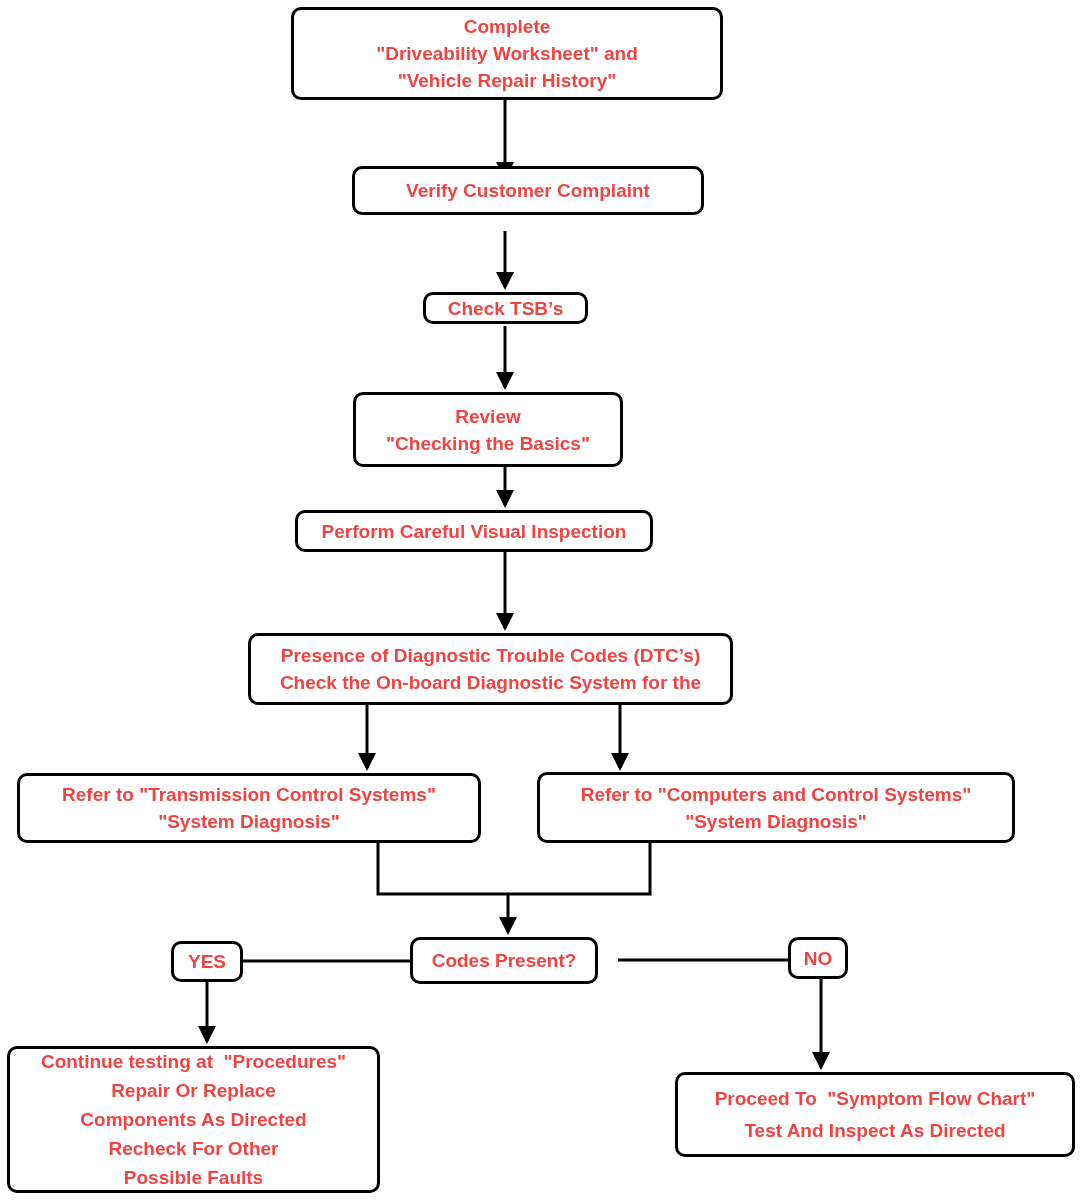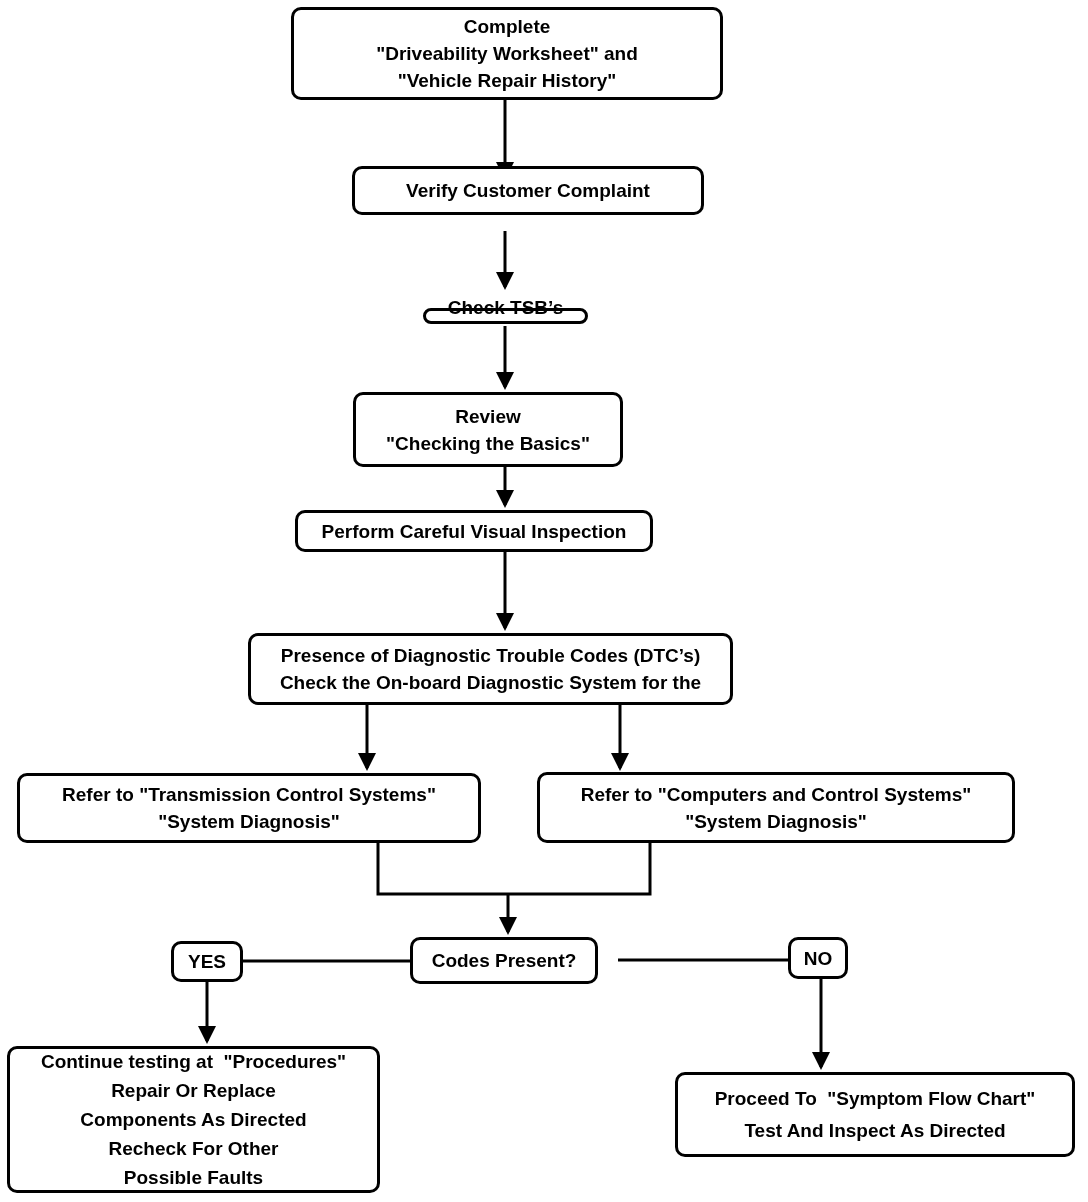--- a/index.html
+++ b/index.html
@@ -25,21 +25,21 @@
     position: absolute;
     box-sizing: border-box;
     border: 3.5px solid #000000;
     border-radius: 10px;
     background: #ffffff;
     display: flex;
     flex-direction: column;
     justify-content: center;
     align-items: center;
     text-align: center;
-    color: #000000;
+    color: #ef4444;
     font-weight: 700;
     font-size: 19px;
   }
   .node .line {
     line-height: 27px;
     white-space: pre;
   }
   .node-continue .line { line-height: 29px; }
   .node-proceed  .line { line-height: 32px; }
 </style>
@@ -74,21 +74,21 @@
   <div class="node" style="left:291px; top:7px; width:432px; height:93px;">
       <div class="line">Complete</div>
       <div class="line">"Driveability Worksheet" and</div>
       <div class="line">"Vehicle Repair History"</div>
     </div>
 
   <div class="node" style="left:352px; top:166px; width:352px; height:49px;">
       <div class="line">Verify Customer Complaint</div>
     </div>
 
-  <div class="node" style="left:423px; top:308px; width:165px; height:16px;justify-content:flex-end;">
+  <div class="node" style="left:423px; top:292px; width:165px; height:32px;">
       <div class="line">Check TSB’s</div>
     </div>
 
   <div class="node" style="left:353px; top:392px; width:270px; height:75px;">
       <div class="line">Review</div>
       <div class="line">"Checking the Basics"</div>
     </div>
 
   <div class="node" style="left:295px; top:510px; width:358px; height:42px;">
       <div class="line">Perform Careful Visual Inspection</div>

